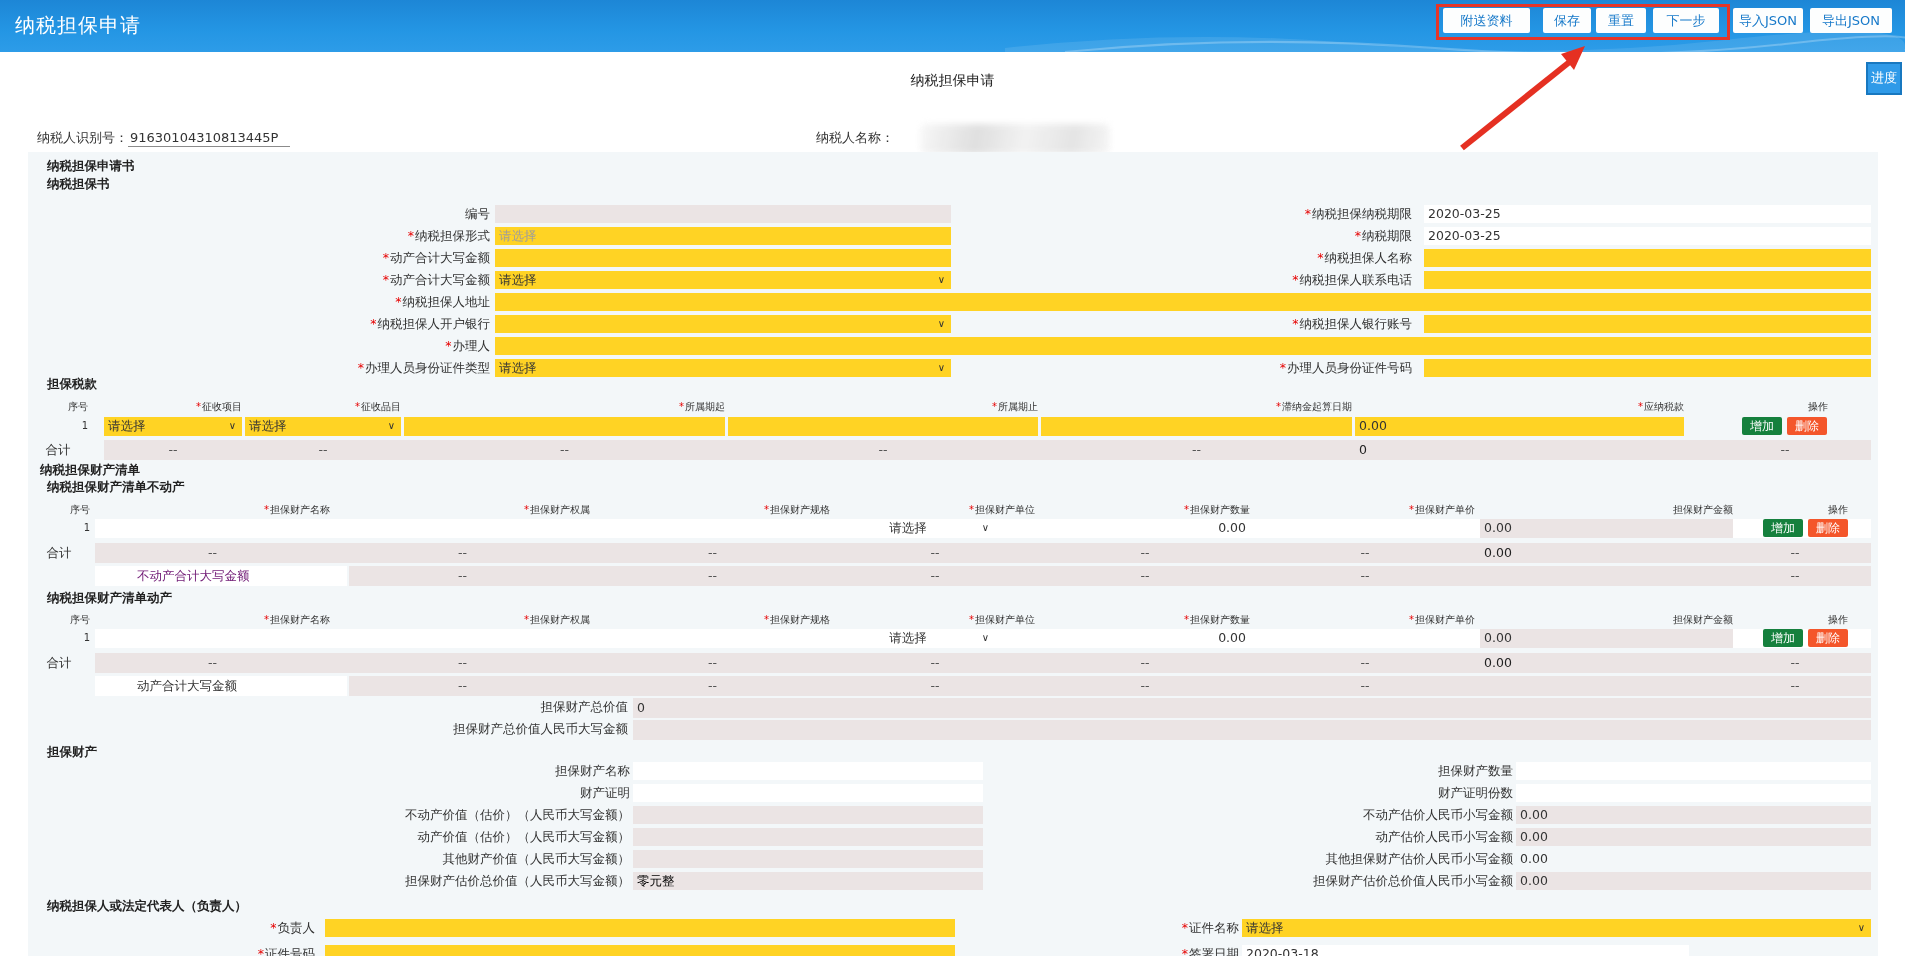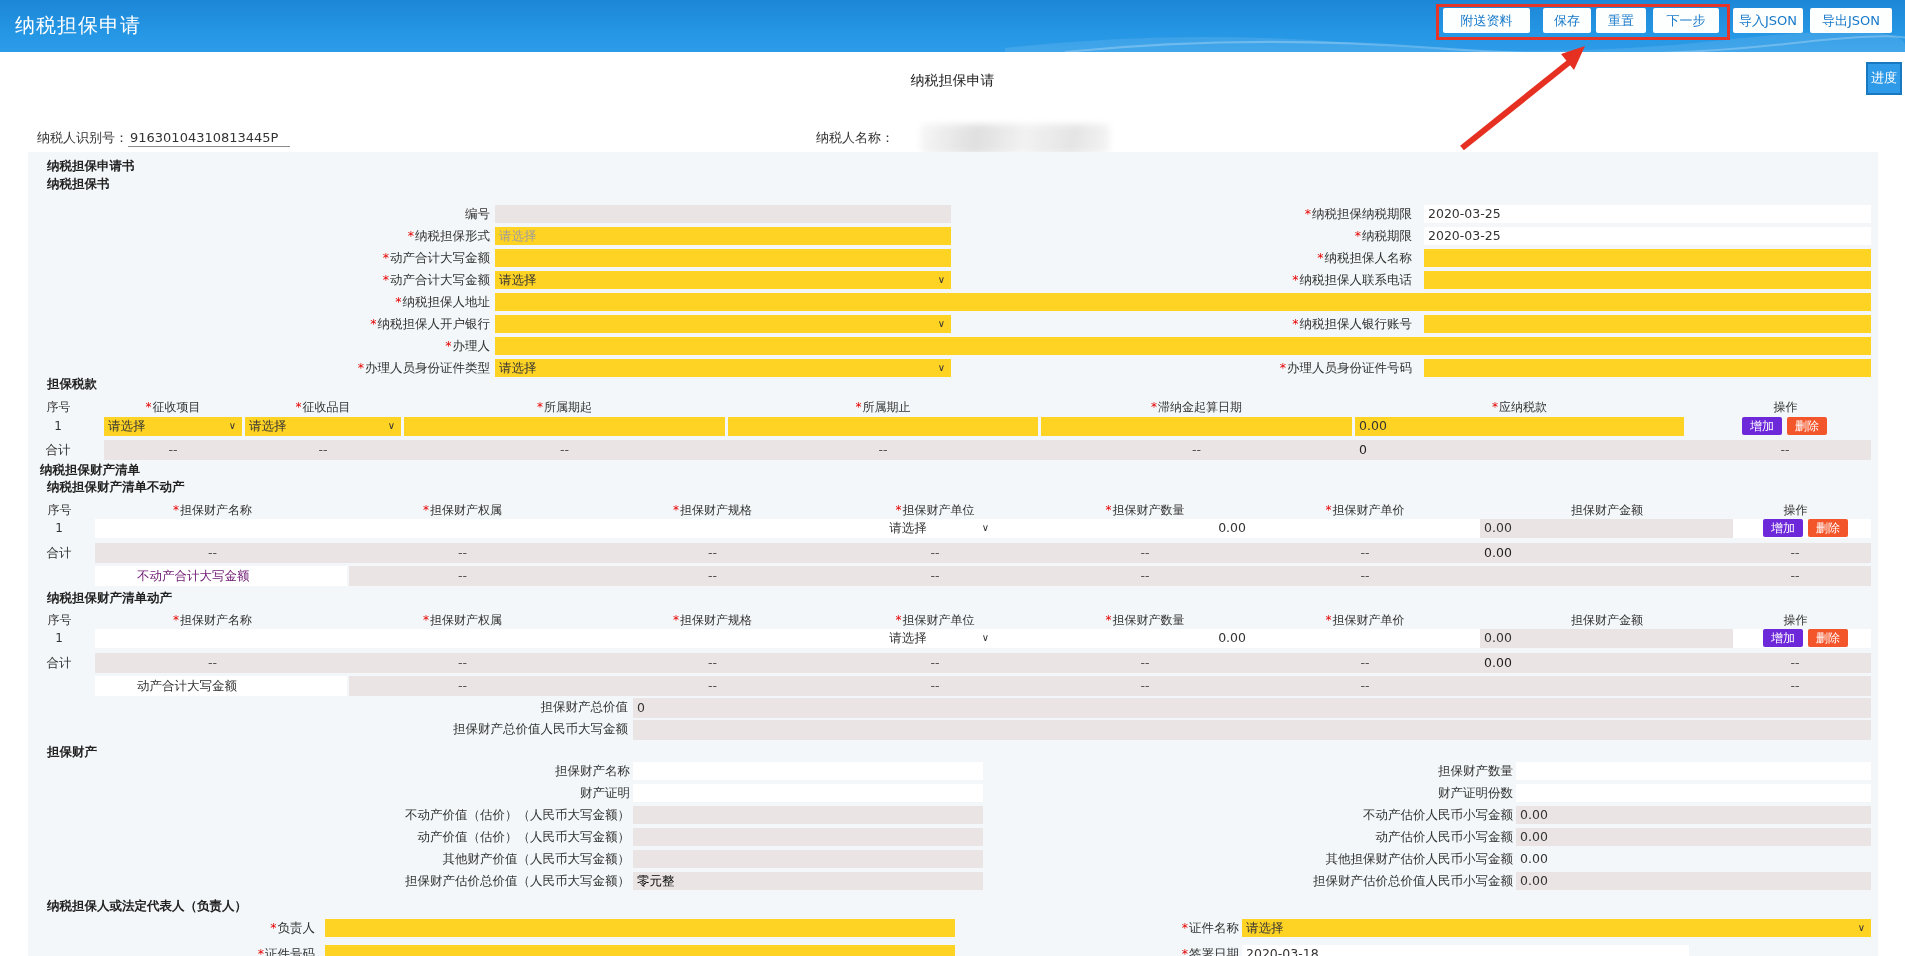--- a/index.html
+++ b/index.html
@@ -31,27 +31,27 @@
   .lb{position:absolute;height:18px;line-height:18px;font-size:12.5px;color:#333;text-align:right;white-space:nowrap}
   .rq{color:#e60000;font-style:normal;margin-right:1px}
   .bx{position:absolute;height:18px;line-height:18px;font-size:12.5px;box-sizing:border-box;
     padding:0 4px;white-space:nowrap;overflow:hidden}
   .y{background:#ffd324}
   .pk{background:#ebe4e4}
   .wh{background:#ffffff}
   .ghost{color:#9d9d9d}
   .sel{padding-right:18px}
   .chev{position:absolute;right:6px;top:0;font-size:10px;color:#333;line-height:18px}
-  .th{position:absolute;height:18px;line-height:18px;font-size:12px;color:#333;text-align:center;white-space:nowrap}
+  .th{position:absolute;height:18px;line-height:18px;font-size:10px;color:#333;text-align:right;white-space:nowrap}
   .td{position:absolute;height:20px;line-height:20px;font-size:12.5px;color:#555;text-align:center;white-space:nowrap}
   .strip{position:absolute;height:20px}
   .rowstrip{position:absolute;height:19px}
   .tbl-btn{position:absolute;height:18px;line-height:18px;width:40px;text-align:center;font-size:12px;
     color:#fff;border-radius:2px;cursor:pointer}
-  .badd{background:#6d28d9}
+  .badd{background:#15803d}
   .bdel{background:#f4562b}
   .num-l{text-align:left}
   .num-r{text-align:right}
   .capslabel{padding-left:42px;text-align:left}
   .bold-val{font-weight:400;color:#000}
 </style>
 </head>
 <body>
 
 <div class="topbar">

